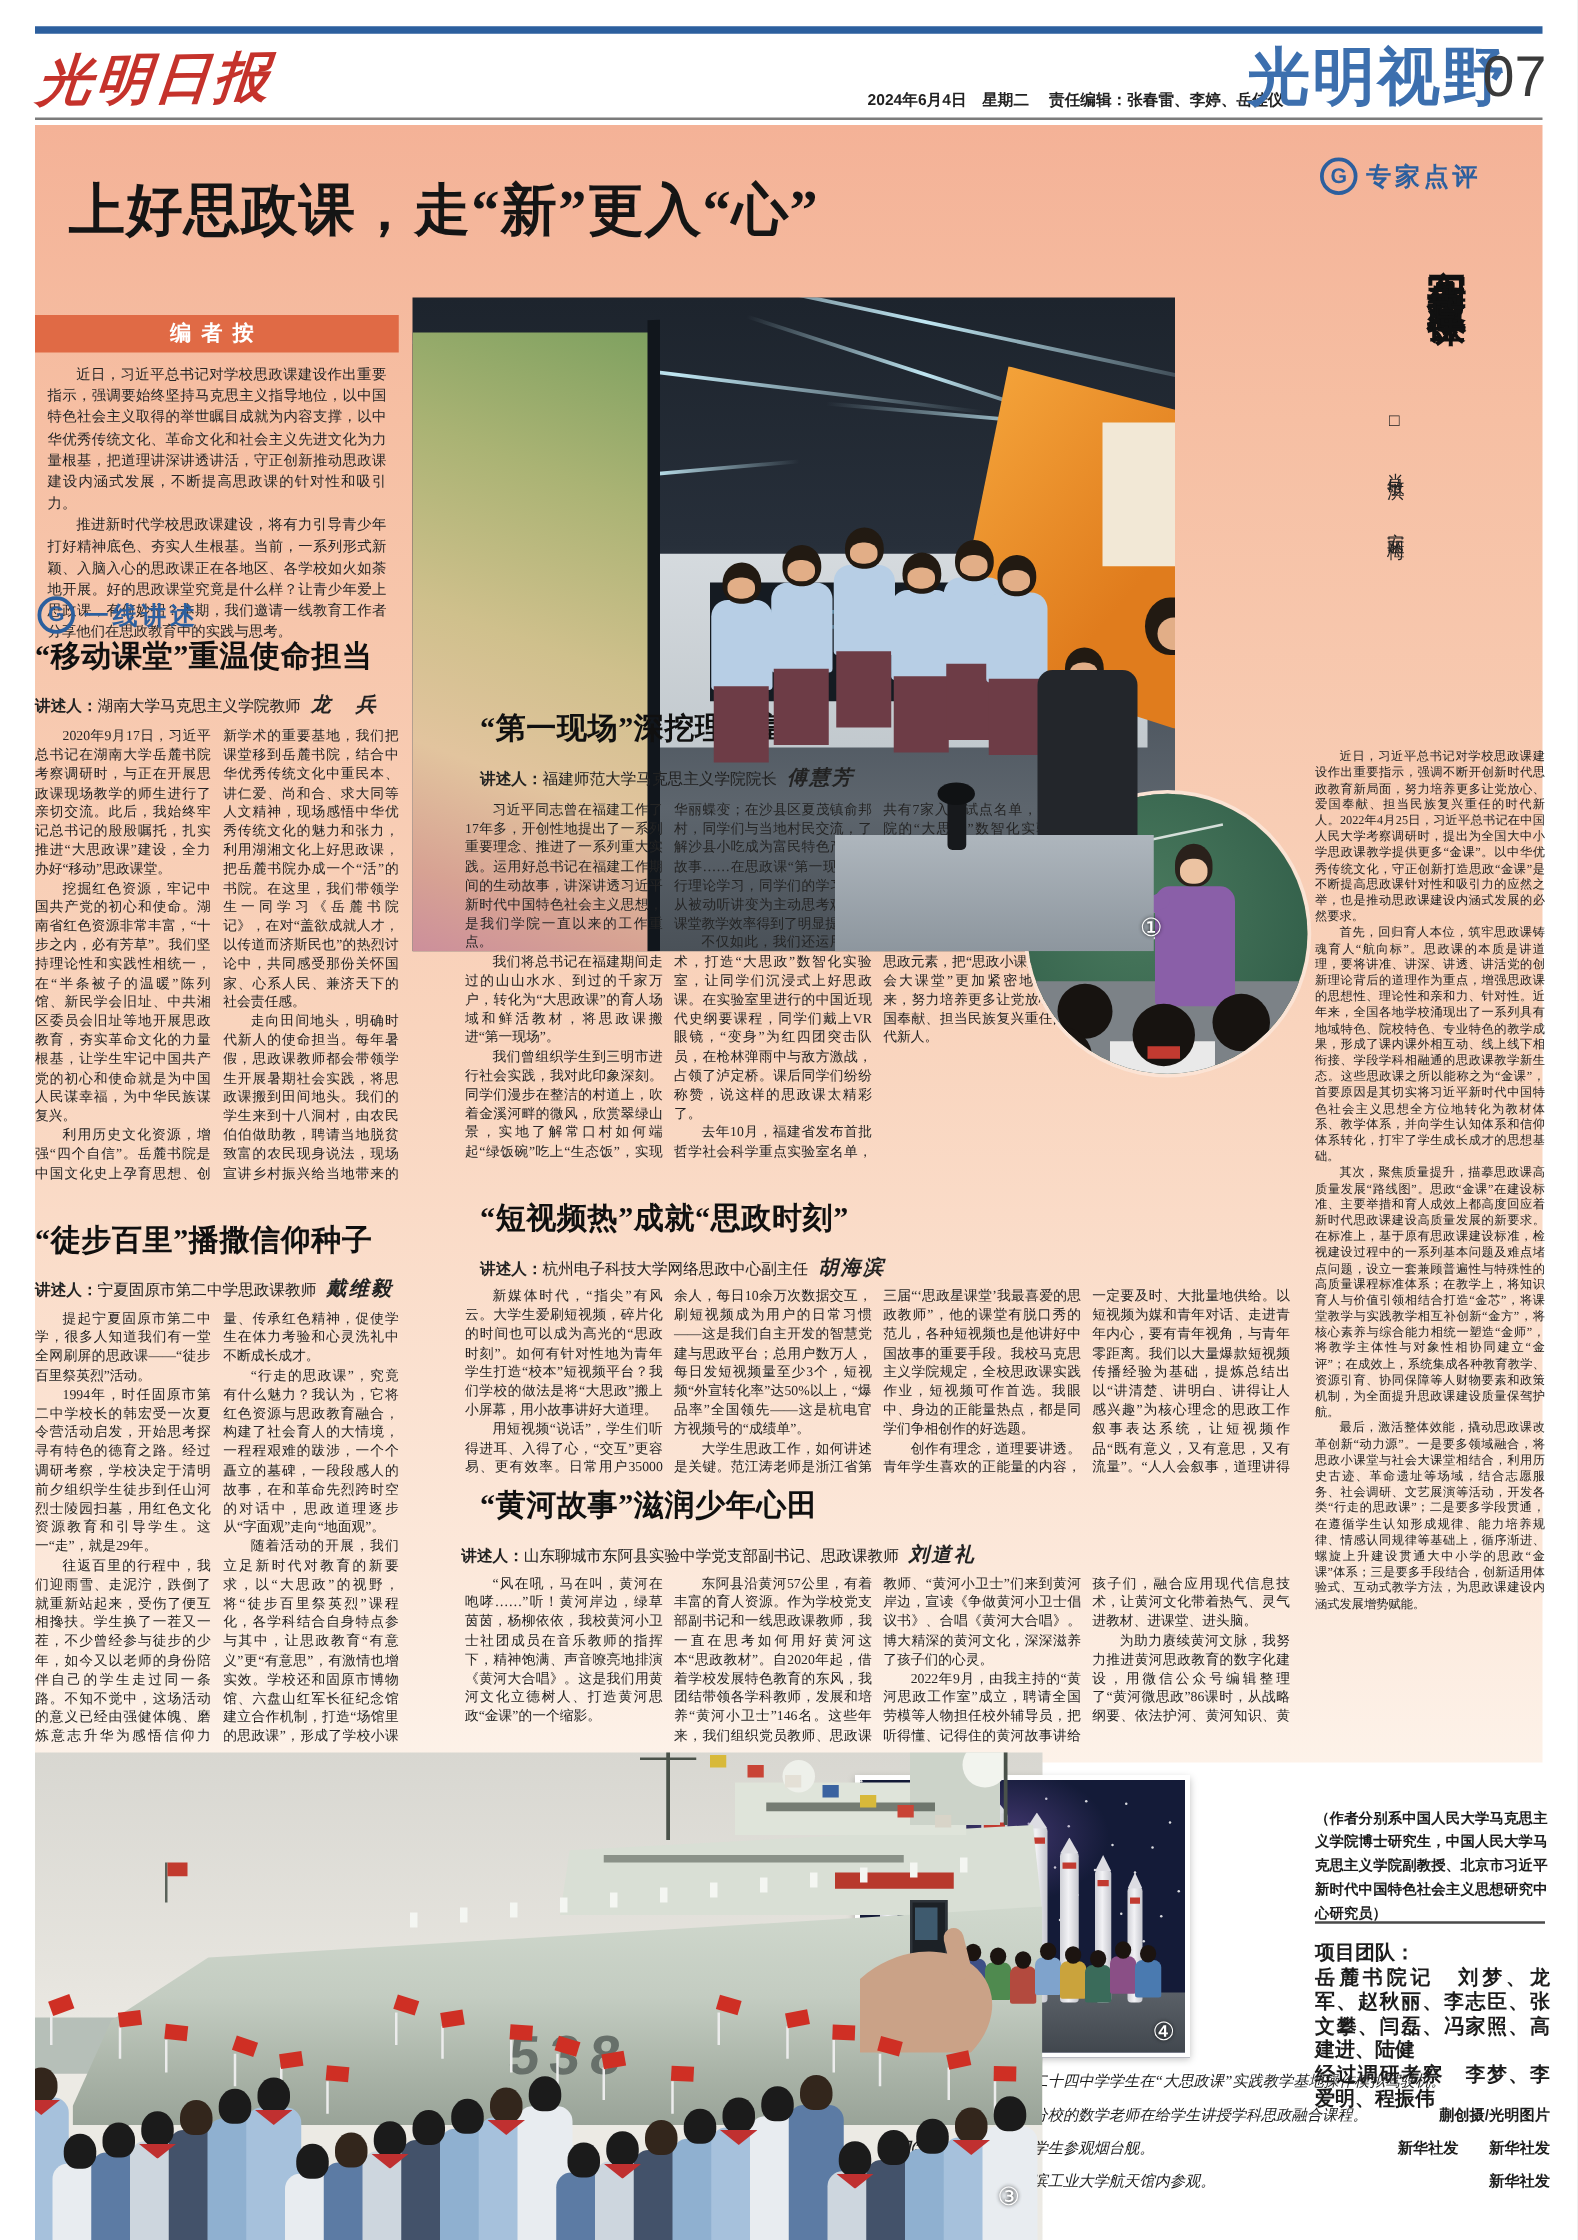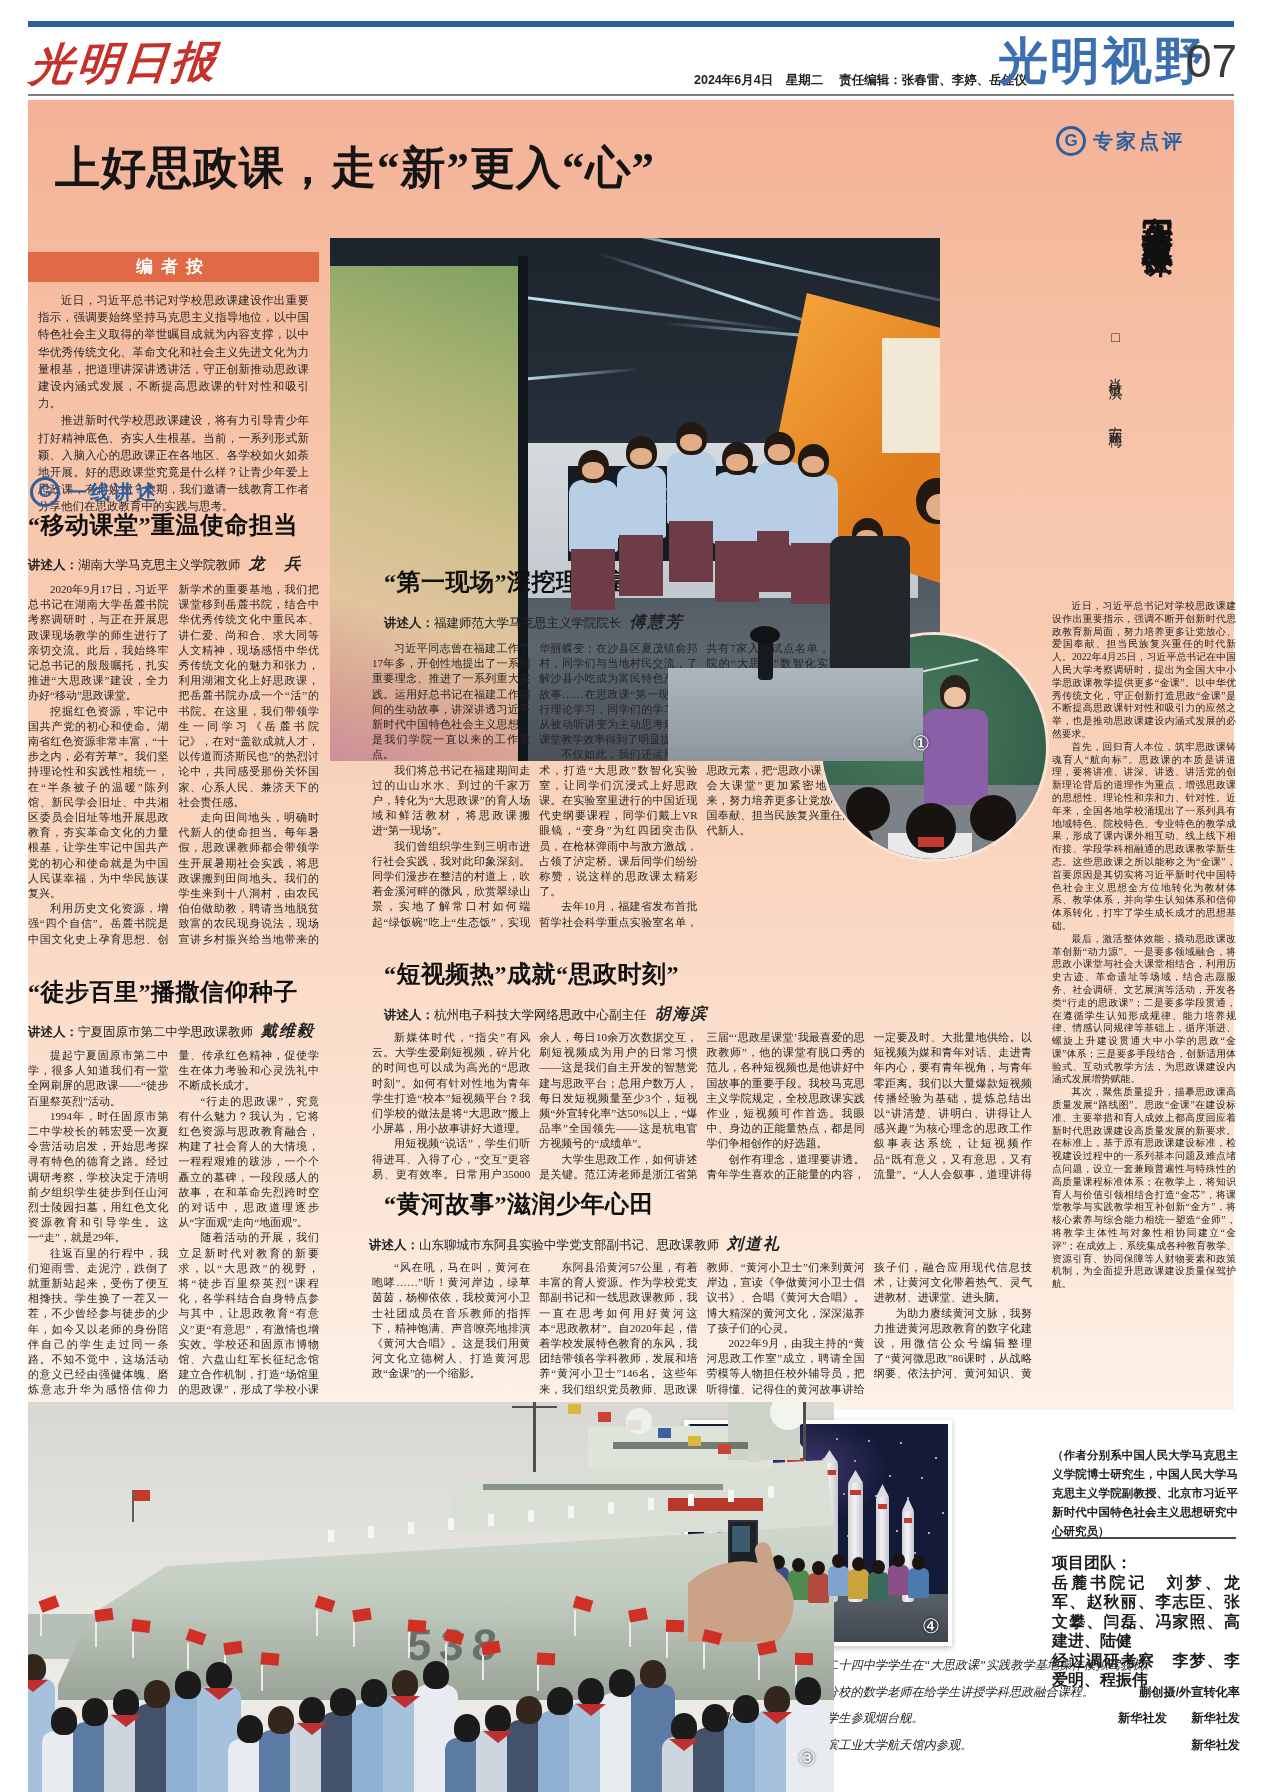--- a/index.html
+++ b/index.html
@@ -230,22 +230,22 @@
 
   <div class="abs glabel" style="left:1056px;top:126px">
     <span class="gicon">G</span>
     <span class="glabel-text">专家点评</span>
   </div>
   <div class="abs vtitle">守正创新打造思政『金课』</div>
   <div class="abs vauthors">□　肖敏淇　　安丽梅</div>
   <div class="abs commentary">
       <p>近日，习近平总书记对学校思政课建设作出重要指示，强调不断开创新时代思政教育新局面，努力培养更多让党放心、爱国奉献、担当民族复兴重任的时代新人。2022年4月25日，习近平总书记在中国人民大学考察调研时，提出为全国大中小学思政课教学提供更多“金课”。以中华优秀传统文化，守正创新打造思政“金课”是不断提高思政课针对性和吸引力的应然之举，也是推动思政课建设内涵式发展的必然要求。</p>
       <p>首先，回归育人本位，筑牢思政课铸魂育人“航向标”。思政课的本质是讲道理，要将讲准、讲深、讲透、讲活党的创新理论背后的道理作为重点，增强思政课的思想性、理论性和亲和力、针对性。近年来，全国各地学校涌现出了一系列具有地域特色、院校特色、专业特色的教学成果，形成了课内课外相互动、线上线下相衔接、学段学科相融通的思政课教学新生态。这些思政课之所以能称之为“金课”，首要原因是其切实将习近平新时代中国特色社会主义思想全方位地转化为教材体系、教学体系，并向学生认知体系和信仰体系转化，打牢了学生成长成才的思想基础。</p>
+      <p>其次，聚焦质量提升，描摹思政课高质量发展“路线图”。思政“金课”在建设标准、主要举措和育人成效上都高度回应着新时代思政课建设高质量发展的新要求。在标准上，基于原有思政课建设标准，检视建设过程中的一系列基本问题及难点堵点问题，设立一套兼顾普遍性与特殊性的高质量课程标准体系；在教学上，将知识育人与价值引领相结合打造“金芯”，将课堂教学与实践教学相互补创新“金方”，将核心素养与综合能力相统一塑造“金师”，将教学主体性与对象性相协同建立“金评”；在成效上，系统集成各种教育教学、资源引育、协同保障等人财物要素和政策机制，为全面提升思政课建设质量保驾护航。</p>
       <p>最后，激活整体效能，撬动思政课改革创新“动力源”。一是要多领域融合，将思政小课堂与社会大课堂相结合，利用历史古迹、革命遗址等场域，结合志愿服务、社会调研、文艺展演等活动，开发各类“行走的思政课”；二是要多学段贯通，在遵循学生认知形成规律、能力培养规律、情感认同规律等基础上，循序渐进、螺旋上升建设贯通大中小学的思政“金课”体系；三是要多手段结合，创新适用体验式、互动式教学方法，为思政课建设内涵式发展增势赋能。</p>
-      <p>其次，聚焦质量提升，描摹思政课高质量发展“路线图”。思政“金课”在建设标准、主要举措和育人成效上都高度回应着新时代思政课建设高质量发展的新要求。在标准上，基于原有思政课建设标准，检视建设过程中的一系列基本问题及难点堵点问题，设立一套兼顾普遍性与特殊性的高质量课程标准体系；在教学上，将知识育人与价值引领相结合打造“金芯”，将课堂教学与实践教学相互补创新“金方”，将核心素养与综合能力相统一塑造“金师”，将教学主体性与对象性相协同建立“金评”；在成效上，系统集成各种教育教学、资源引育、协同保障等人财物要素和政策机制，为全面提升思政课建设质量保驾护航。</p>
     </div>
   <div class="abs bio">（作者分别系中国人民大学马克思主义学院博士研究生，中国人民大学马克思主义学院副教授、北京市习近平新时代中国特色社会主义思想研究中心研究员）</div>
   <div class="abs divider"></div>
   <div class="abs team">
       <p>项目团队：</p>
       <p>岳麓书院记　刘梦、龙军、赵秋丽、李志臣、张文攀、闫磊、冯家照、高建进、陆健</p>
       <p>经过调研考察　李梦、李爱明、程振伟</p>
     </div>
 
   <div class="abs photo3" id="photo3">
@@ -471,19 +471,19 @@
       <div style="position: absolute; left: 200px; top: 141px; width: 21px; height: 30px; background: rgb(138, 79, 134); border-radius: 6px 6px 2px 2px; z-index: 4;"></div>
       <div style="position: absolute; left: 224px; top: 132px; width: 13px; height: 14px; background: rgb(28, 20, 16); border-radius: 50%; z-index: 5;"></div>
       <div style="position: absolute; left: 220px; top: 144px; width: 21px; height: 30px; background: rgb(74, 122, 176); border-radius: 6px 6px 2px 2px; z-index: 4;"></div>
       <div style="position: absolute; left: -22px; top: 140px; width: 130px; height: 100px; background: rgb(202, 162, 135); border-radius: 50%; transform: rotate(-24deg); z-index: 8;"></div>
       <div style="position: absolute; left: 70px; top: 118px; width: 16px; height: 42px; background: rgb(202, 162, 135); border-radius: 8px; transform: rotate(-14deg); z-index: 8;"></div>
       <div style="position: absolute; left: 40px; top: 96px; width: 26px; height: 46px; background: rgb(28, 33, 38); border: 2px solid rgb(46, 52, 58); z-index: 7;"></div>
       <div style="position: absolute; left: 44px; top: 102px; width: 18px; height: 26px; background: rgb(62, 90, 110); z-index: 7;"></div>
     </div>
 
   <div class="abs captions" id="captions">
-      <p class="cap"><b>图①：</b><span>江苏徐州市第二十四中学学生在“大思政课”实践教学基地操作模拟驾驶机。</span><span class="credit">蒯创摄/外宣转化率</span></p>
+      <p class="cap"><b>图①：</b><span>江苏徐州市第二十四中学学生在“大思政课”实践教学基地操作模拟驾驶机。</span><span class="credit">蒯创摄/光明图片</span></p>
       <p class="cap"><b>图②：</b><span>北京人大附中分校的数学老师在给学生讲授学科思政融合课程。</span><span class="credit">新华社发</span></p>
       <p class="cap"><b>图③：</b><span>山东烟台市，学生参观烟台舰。</span><span class="credit">新华社发</span></p>
       <p class="cap"><b>图④：</b><span>小学生在哈尔滨工业大学航天馆内参观。</span><span class="credit">新华社发</span></p>
     </div>
 
 </div>
 
 </body></html>

